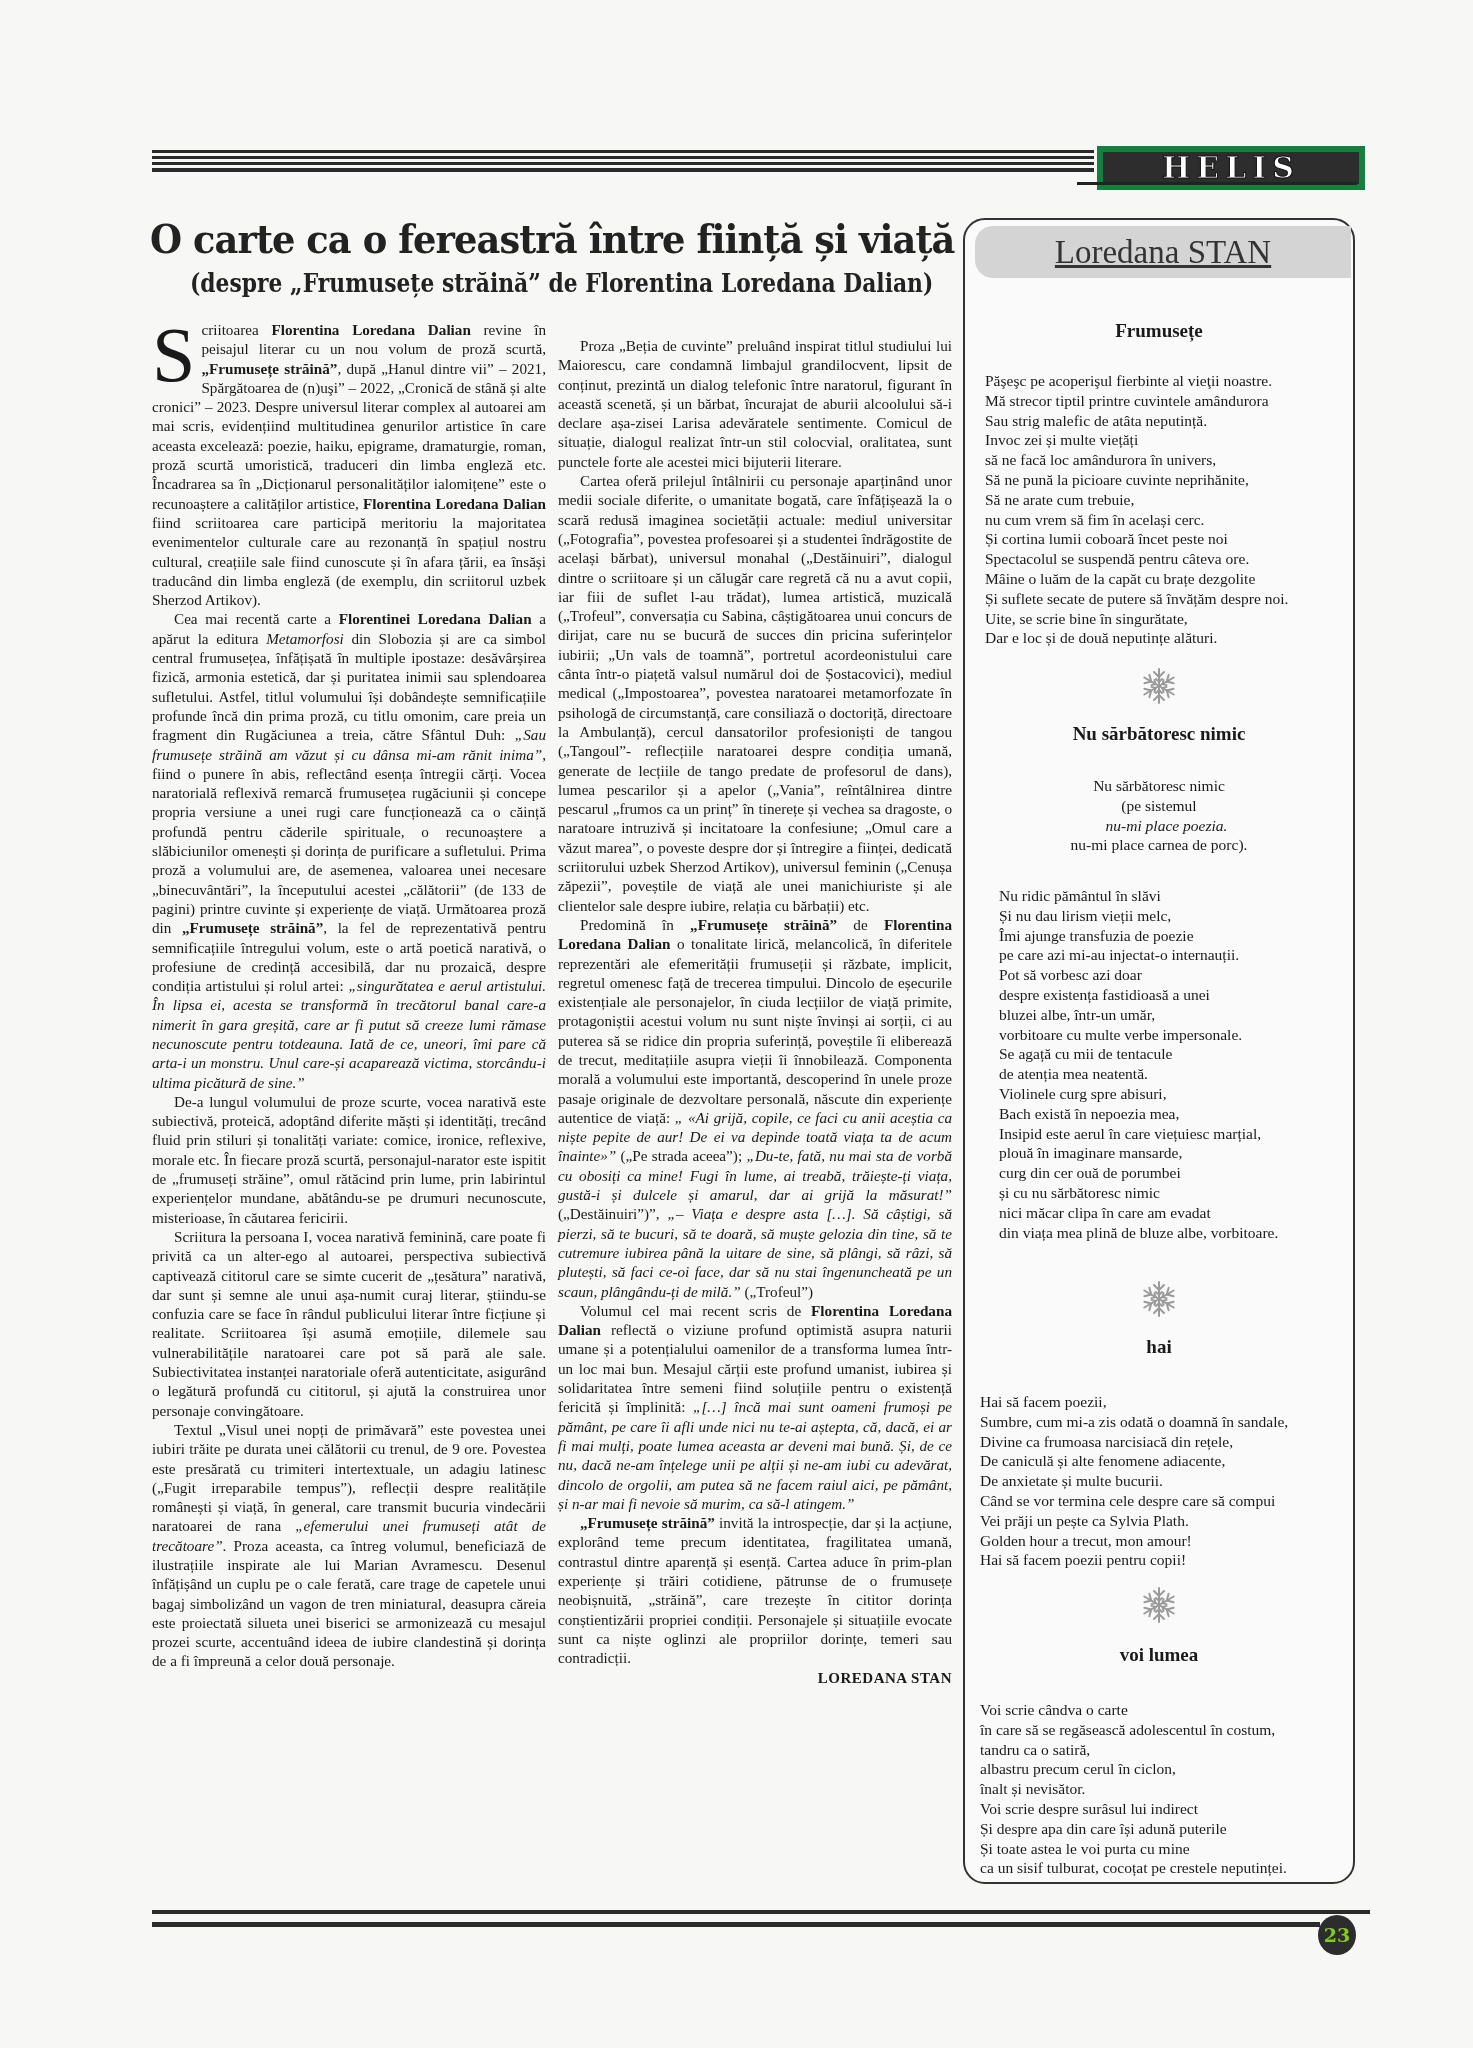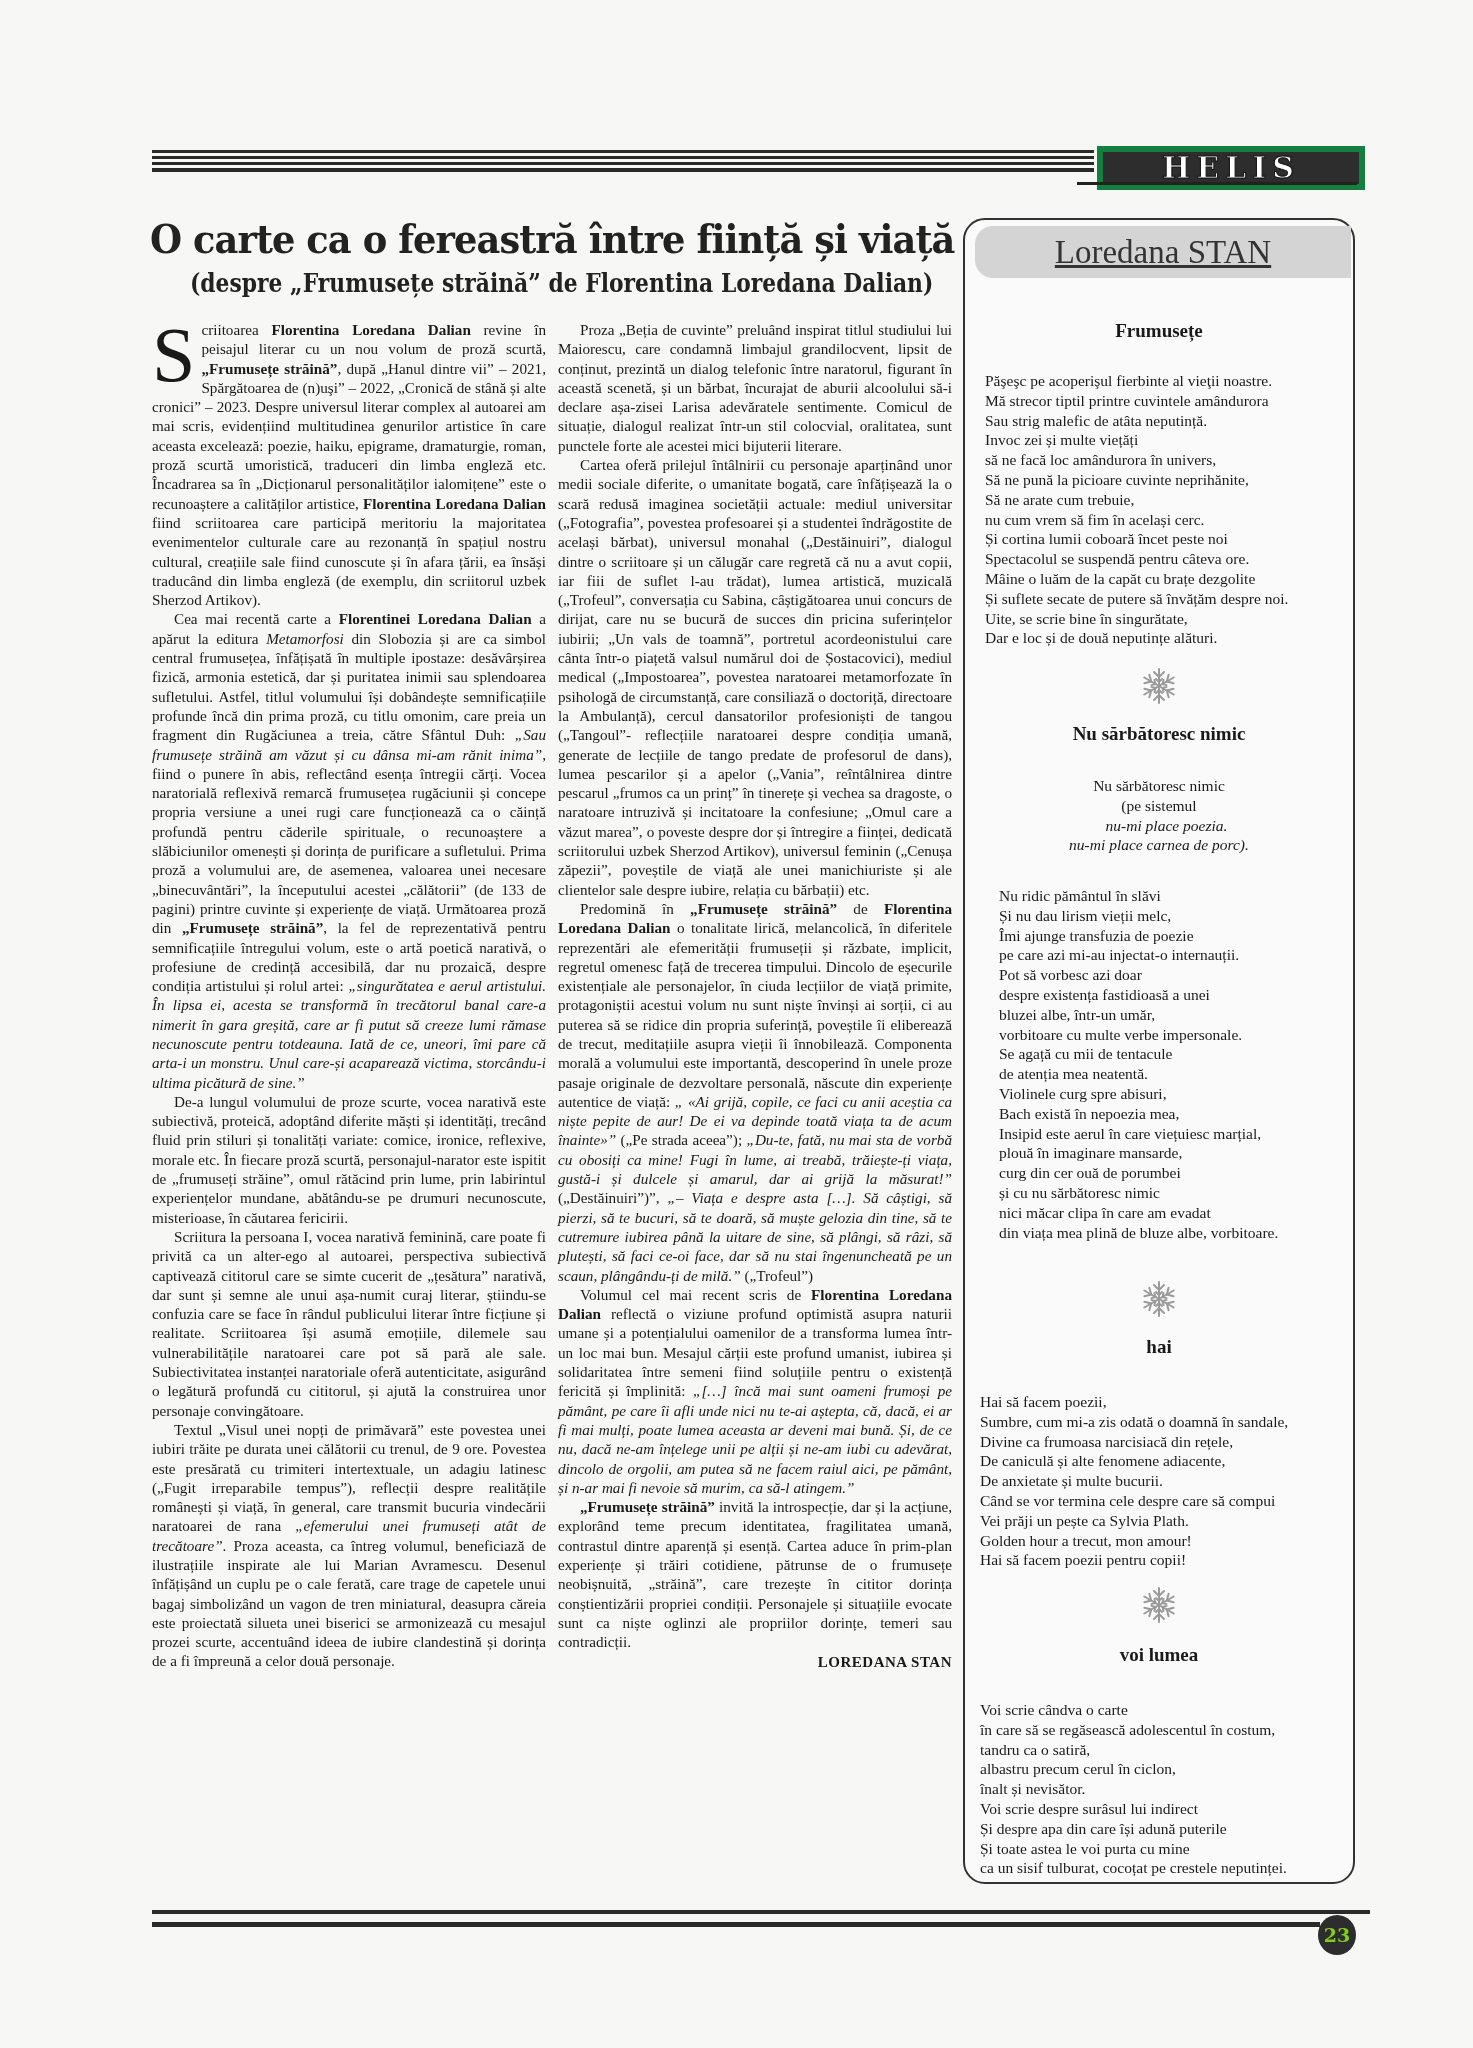--- a/index.html
+++ b/index.html
@@ -9,21 +9,21 @@
   .logo{position:absolute;left:1097px;top:144px;width:260px;height:38px;}
   .logo .box{position:absolute;left:0;top:2px;width:256px;height:32px;background:#2d2d2d;border:6px solid #15803d;display:flex;align-items:center;justify-content:center;gap:2px;}
   .logo .letter{font-family:"DejaVu Serif",serif;font-weight:bold;font-size:30px;color:#fff;-webkit-text-stroke:1px #111;letter-spacing:6px;line-height:32px;text-shadow:0 0 0 #000;}
   .logo .bar{position:absolute;left:-20px;right:0;top:38px;height:3px;background:#222;}
   .title{position:absolute;left:150px;top:215px;width:800px;text-align:center;font-family:"DejaVu Serif",serif;font-weight:bold;font-size:40px;letter-spacing:-1px;color:#222;transform:scaleX(0.92);transform-origin:left;white-space:nowrap;}
   .subtitle{position:absolute;left:190px;top:268px;width:760px;text-align:center;font-family:"DejaVu Serif",serif;font-weight:bold;font-size:26px;color:#222;transform:scaleX(0.84);transform-origin:left;white-space:nowrap;}
   .col{position:absolute;font-size:15.2px;line-height:19.3px;text-align:justify;}
   .col p{margin:0;text-indent:22px;}
   .col p.first{text-indent:0;}
   .col1{left:152px;top:320px;width:394px;}
-  .col2{left:558px;top:320px;width:394px;}
+  .col2{left:558px;top:336px;width:394px;}
   .dropcap{float:left;font-size:78px;line-height:62px;margin:4px 6px 0 0;font-family:"Liberation Serif",serif;}
   .signature{text-align:right;font-weight:bold;font-size:15px;margin-top:2px;letter-spacing:0.5px;}
   .sidebar{position:absolute;left:963px;top:218px;width:388px;height:1662px;border:2px solid #333;border-radius:22px;background:#fafafa;}
   .sb-head{position:absolute;left:10px;top:6px;width:376px;height:52px;background:#d4d4d4;border-radius:18px 0 0 18px;display:flex;align-items:center;justify-content:center;}
   .sb-head span{font-family:"Liberation Serif",serif;font-size:33px;text-decoration:underline;color:#333;}
   .poem-title{position:absolute;left:0;width:388px;text-align:center;font-weight:bold;font-size:19px;}
   .poem{position:absolute;font-size:15.5px;line-height:19.8px;white-space:pre;}
   .flake{position:absolute;width:40px;height:40px;left:174px;}
   .flake svg{width:40px;height:40px;}
   .foot-lines{position:absolute;left:152px;top:1910px;width:1228px;height:26px;}
@@ -114,21 +114,21 @@
         <g transform="rotate(300)" stroke="#9a9a9a" stroke-width="2" stroke-linecap="round">
           <line x1="0" y1="0" x2="0" y2="-17"></line>
           <line x1="0" y1="-9" x2="-5" y2="-14"></line>
           <line x1="0" y1="-9" x2="5" y2="-14"></line>
           <line x1="0" y1="-4" x2="-3" y2="-7"></line>
           <line x1="0" y1="-4" x2="3" y2="-7"></line>
         </g>
       </svg></div>
 
   <div class="poem-title" style="top:503px;">Nu sărbătoresc nimic</div>
-  <div class="poem" style="left:0;top:556px;width:388px;text-align:center;"><div>Nu sărbătoresc nimic</div><div>(pe sistemul</div><div style="font-style: italic; padding-left: 15px;">nu-mi place poezia.</div><div style="font-style: italic;">nu-mi place carnea de porc).</div></div>
+  <div class="poem" style="left:0;top:556px;width:388px;text-align:center;"><div>Nu sărbătoresc nimic</div><div>(pe sistemul</div><div style="font-style: italic; padding-left: 15px;">nu-mi place poezia.</div><div style="">nu-mi place carnea de porc).</div></div>
   <div class="poem" style="left:34px;top:666px;"><div>Nu ridic pământul în slăvi</div><div>Și nu dau lirism vieții melc,</div><div>Îmi ajunge transfuzia de poezie</div><div>pe care azi mi-au injectat-o internauții.</div><div>Pot să vorbesc azi doar</div><div>despre existența fastidioasă a unei</div><div>bluzei albe, într-un umăr,</div><div>vorbitoare cu multe verbe impersonale.</div><div>Se agață cu mii de tentacule</div><div>de atenția mea neatentă.</div><div>Violinele curg spre abisuri,</div><div>Bach există în nepoezia mea,</div><div>Insipid este aerul în care viețuiesc marțial,</div><div>plouă în imaginare mansarde,</div><div>curg din cer ouă de porumbei</div><div>și cu nu sărbătoresc nimic</div><div>nici măcar clipa în care am evadat</div><div>din viața mea plină de bluze albe, vorbitoare.</div></div>
 
   <div class="flake" style="top:1059px;"><svg viewBox="-20 -20 40 40">
         <g transform="rotate(0)" stroke="#9a9a9a" stroke-width="2" stroke-linecap="round">
           <line x1="0" y1="0" x2="0" y2="-17"></line>
           <line x1="0" y1="-9" x2="-5" y2="-14"></line>
           <line x1="0" y1="-9" x2="5" y2="-14"></line>
           <line x1="0" y1="-4" x2="-3" y2="-7"></line>
           <line x1="0" y1="-4" x2="3" y2="-7"></line>
         </g>

